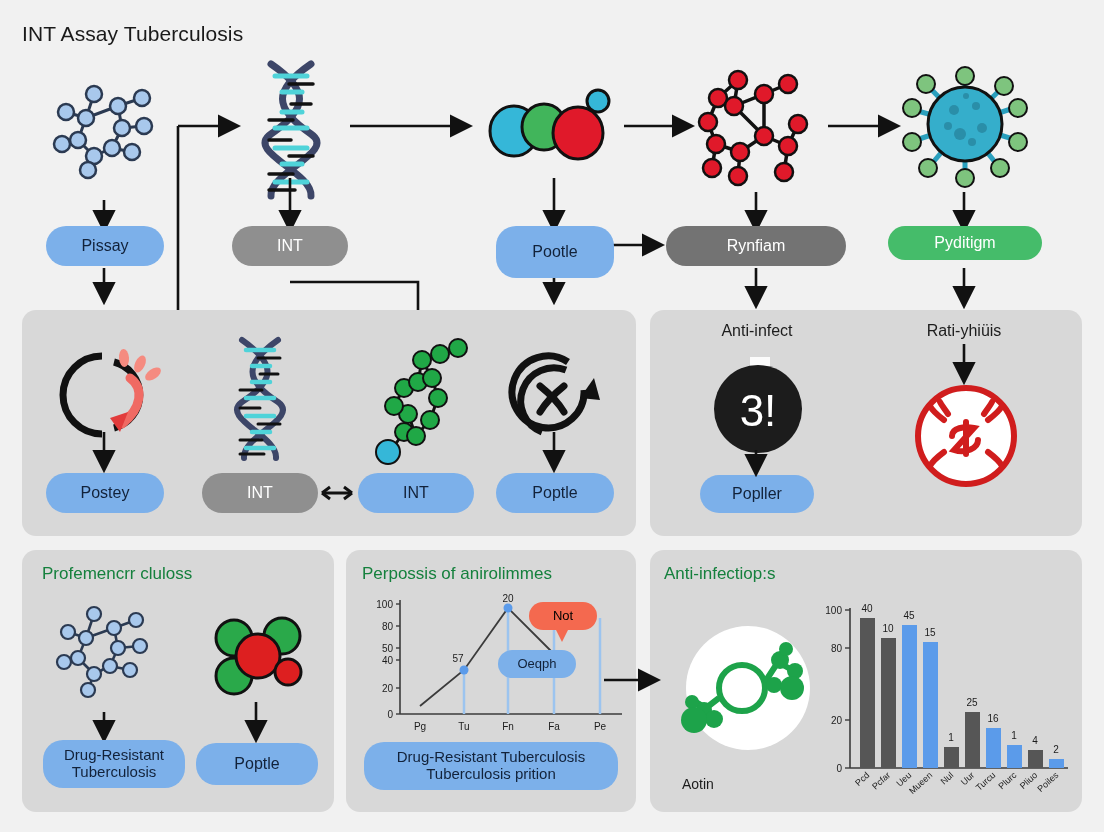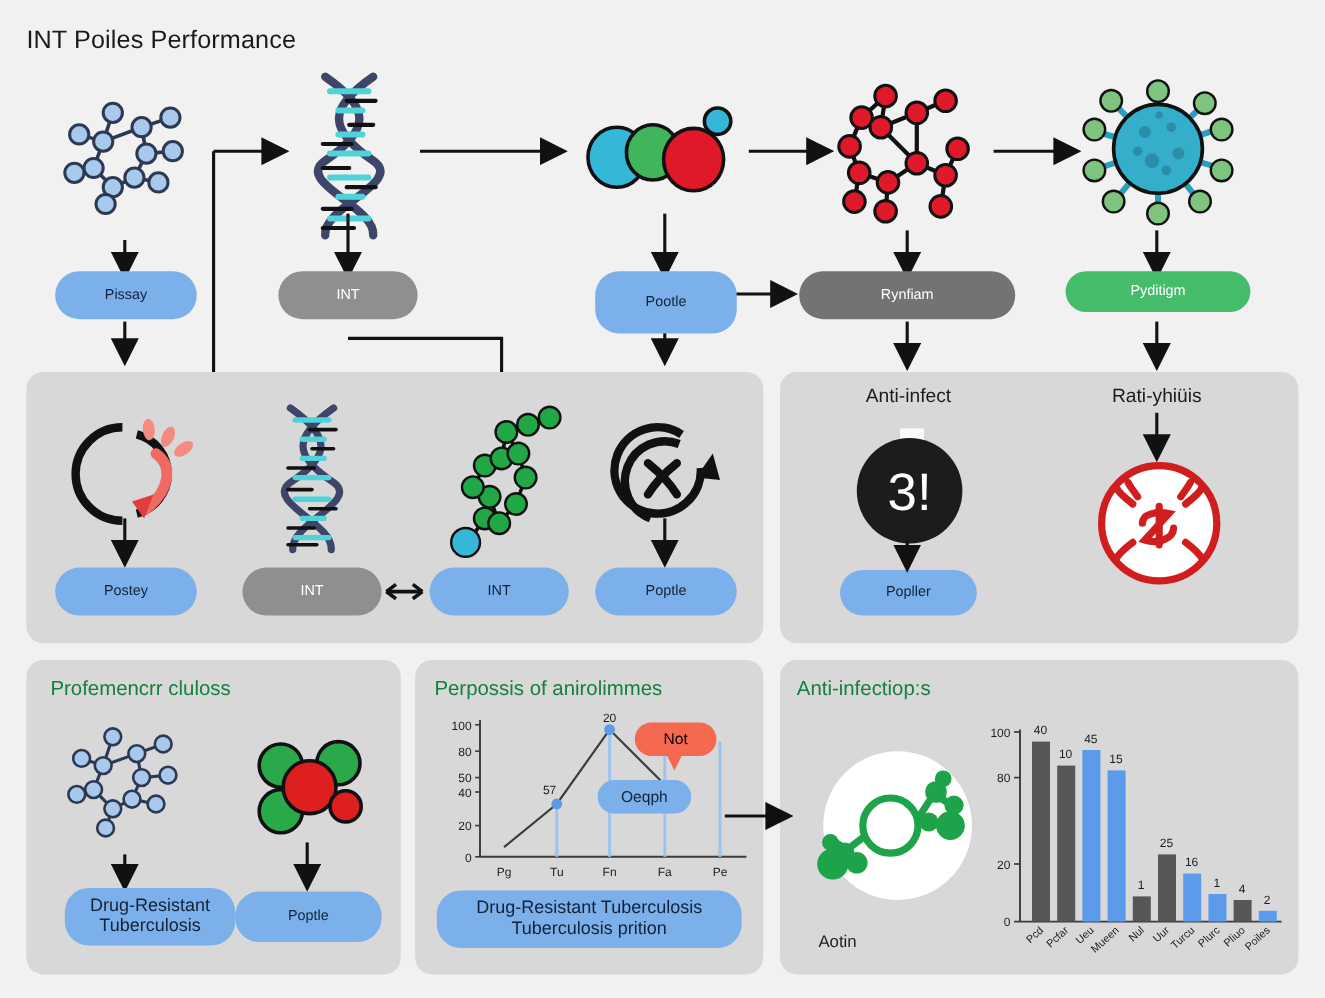--- a/index.html
+++ b/index.html
@@ -21,21 +21,21 @@
   }
   .panel-title {
     position: absolute;
     font-size: 17px; color: #15803d;
   }
   .pill {
     position: absolute;
     border-radius: 20px;
     display: flex; align-items: center; justify-content: center;
     text-align: center;
-    font-size: 12px;
+    font-size: 16px;
     line-height: 1.12;
     padding: 4px 8px;
   }
   .pill.blue  { background: #7cb0ea; color: #12223a; }
   .pill.gray  { background: #8f8f8f; color: #ffffff; }
   .pill.green { background: #737373; color: #ffffff; }
   .pill.green-lt { background: #45bc6a; color: #ffffff; }
   .icon-box { position: absolute; }
   svg { display: block; overflow: visible; }
   .axis-label { font-size: 9px; fill: #1c1c1c; font-family: "Liberation Sans", sans-serif; }
@@ -45,21 +45,21 @@
   .center-label { position:absolute; font-size: 16px; color: #1c1c1c; }
   .badge-num {
     position: absolute;
     color: #fff; font-size: 44px; font-weight: 400;
     display:flex; align-items:center; justify-content:center;
   }
 </style>
 </head>
 <body>
 
-<div class="page-title">INT Poiles Performance</div>
+<div class="page-title">INT Assay Tuberculosis</div>
 
 <div class="icon-box" style="left:46px;top:78px;">
   <svg width="130" height="100" viewBox="0 0 130 100">
     <g stroke="#2b3a52" stroke-width="3" fill="none">
       <path d="M48 16 L40 40 M40 40 L20 34 M40 40 L32 62 M32 62 L16 66 M32 62 L48 78 M48 78 L42 92 M48 78 L66 70 M66 70 L86 74 M66 70 L76 50 M76 50 L98 48 M76 50 L72 28 M72 28 L40 40 M72 28 L96 20"></path>
     </g>
     <g fill="#a8c8ec" stroke="#2b3a52" stroke-width="2.5">
       <circle cx="48" cy="16" r="8"></circle>
         <circle cx="40" cy="40" r="8"></circle>
         <circle cx="20" cy="34" r="8"></circle>
@@ -399,21 +399,21 @@
   </svg>
 </div>
 
 <svg style="position:absolute;left:0;top:540px;" width="1104" height="292">
   <g stroke="#111" stroke-width="2.6" fill="none" marker-end="url(#ah)">
     <path d="M104 172 L104 198"></path>
     <path d="M256 162 L256 198"></path>
   </g>
 </svg>
 
-<div class="pill blue" style="left:54px;top:740px;width:142px;height:48px;white-space:pre-line;font-size:15px;">
+<div class="pill blue" style="left:43px;top:740px;width:142px;height:48px;white-space:pre-line;font-size:15px;">
   <span style="white-space:pre-line;">Drug-Resistant
 Tuberculosis</span>
 </div>
 <div class="pill blue" style="left:196px;top:743px;width:122px;height:42px;">
   <span>Poptle</span>
 </div>
 
 <div class="panel" style="left:346px;top:550px;width:290px;height:262px;"></div>
 <div class="panel-title" style="left:362px;top:564px;">Perpossis of anirolimmes</div>
 

